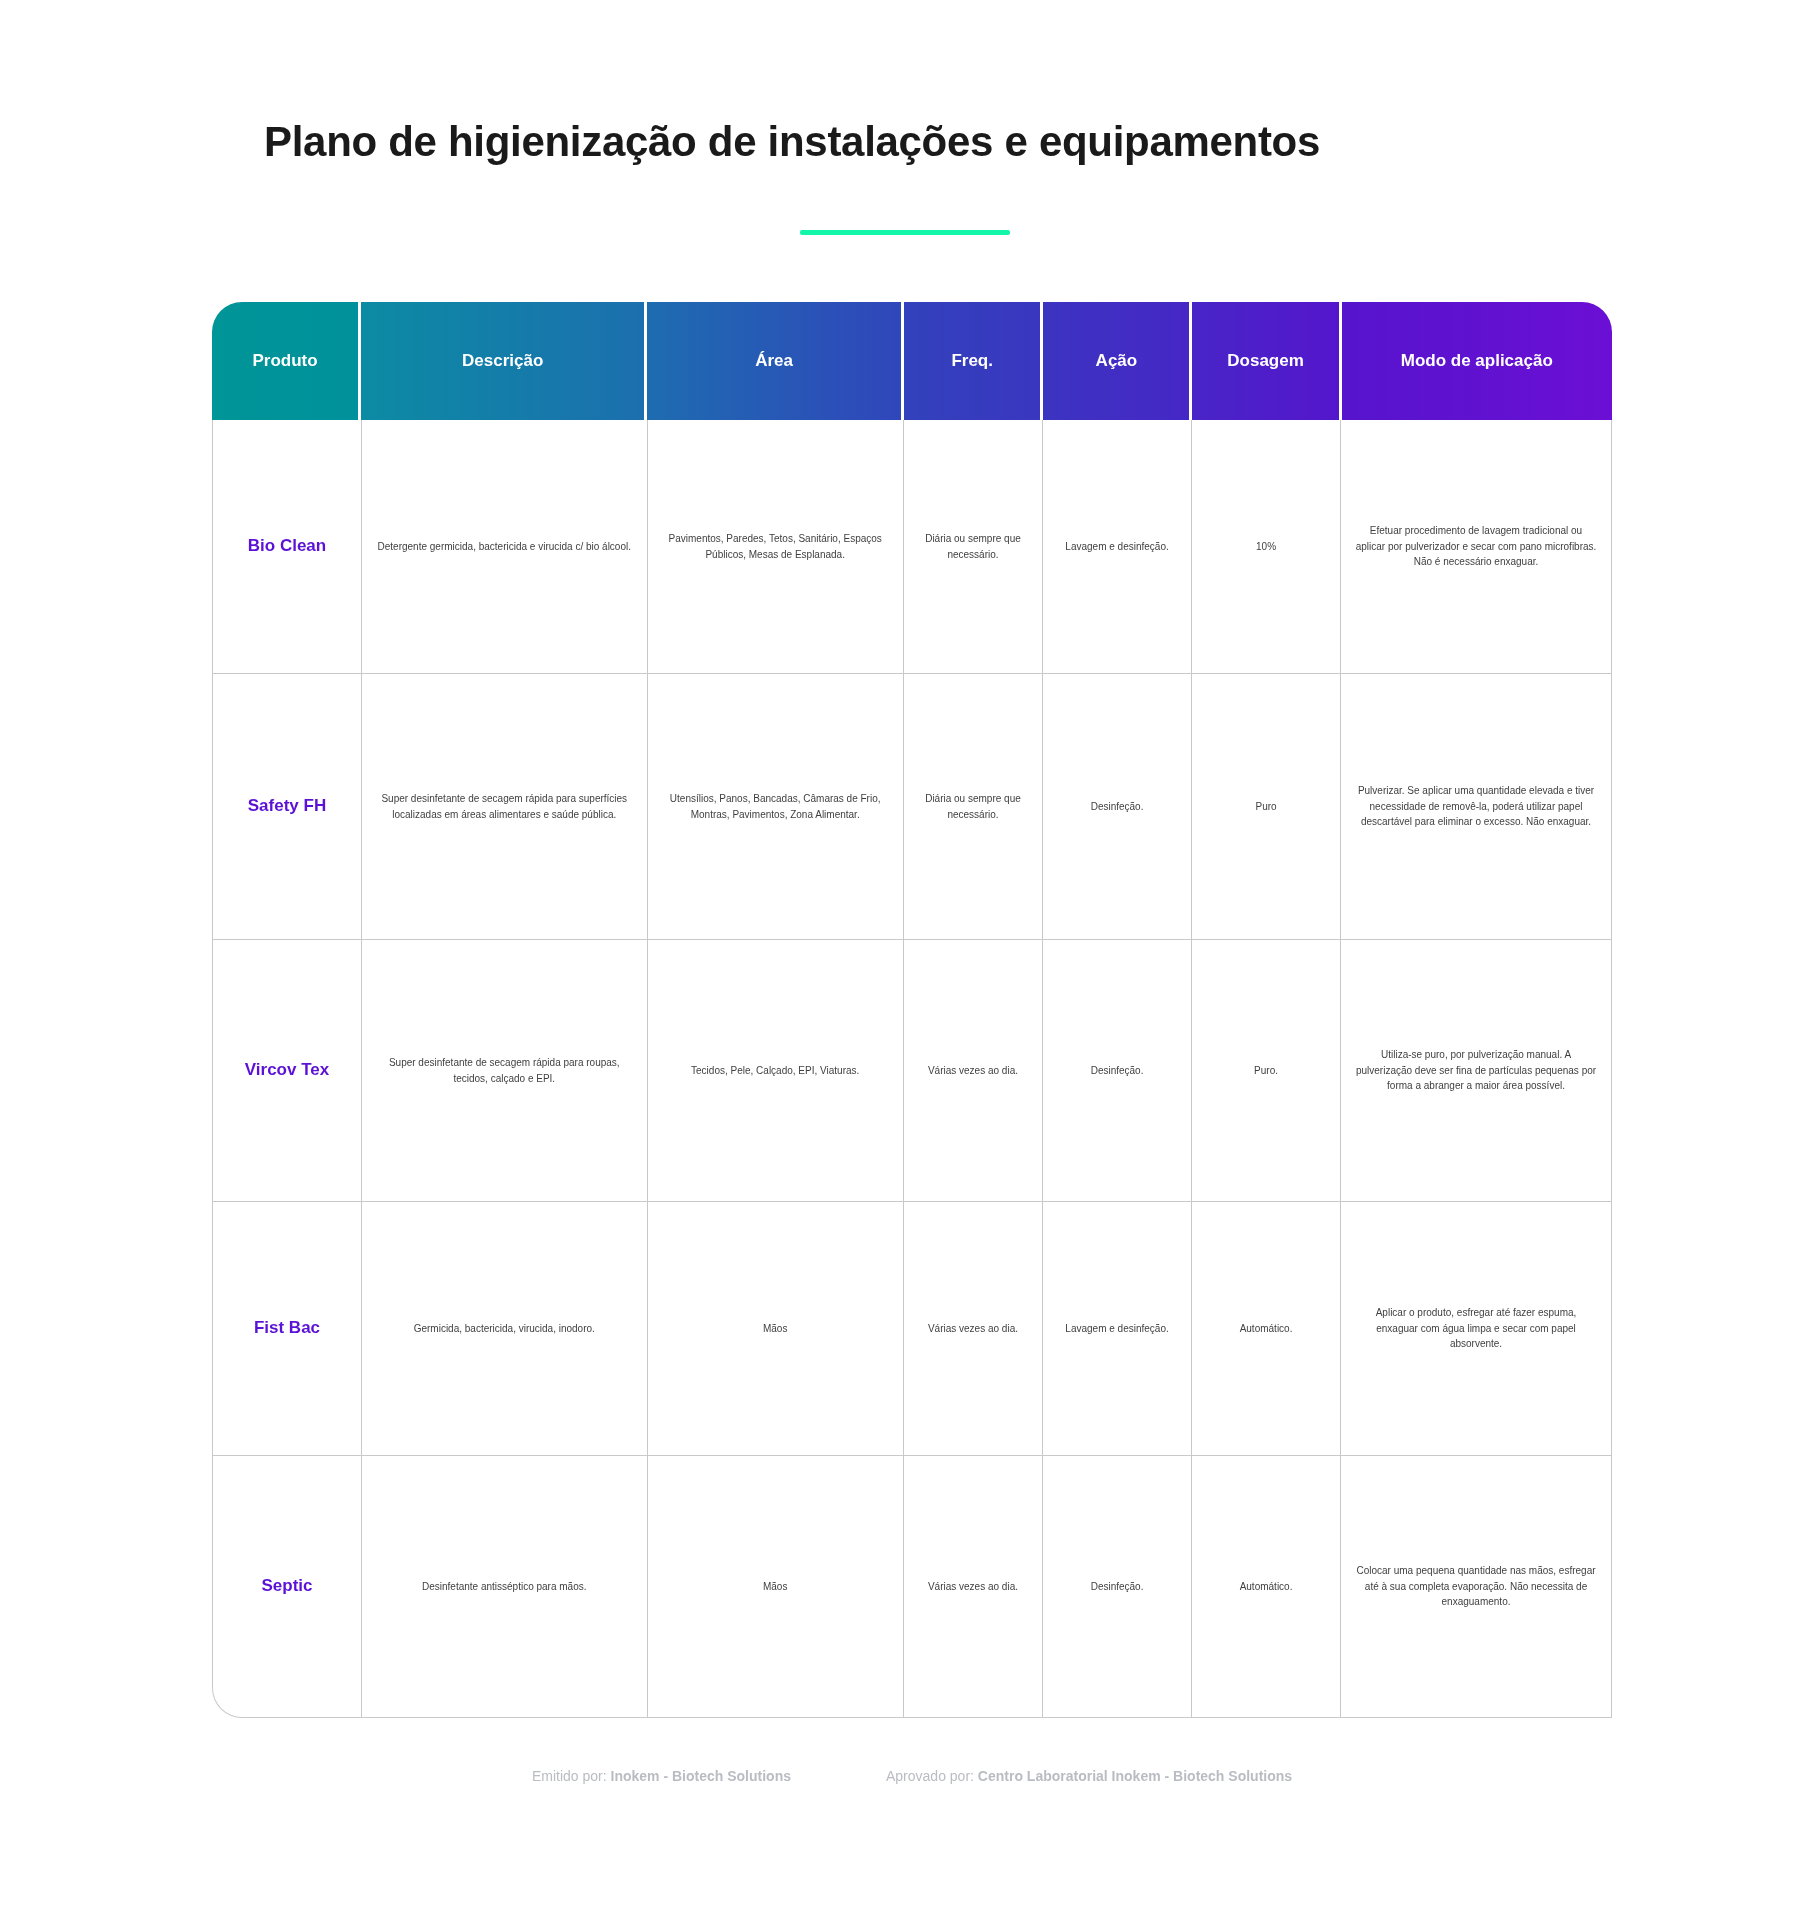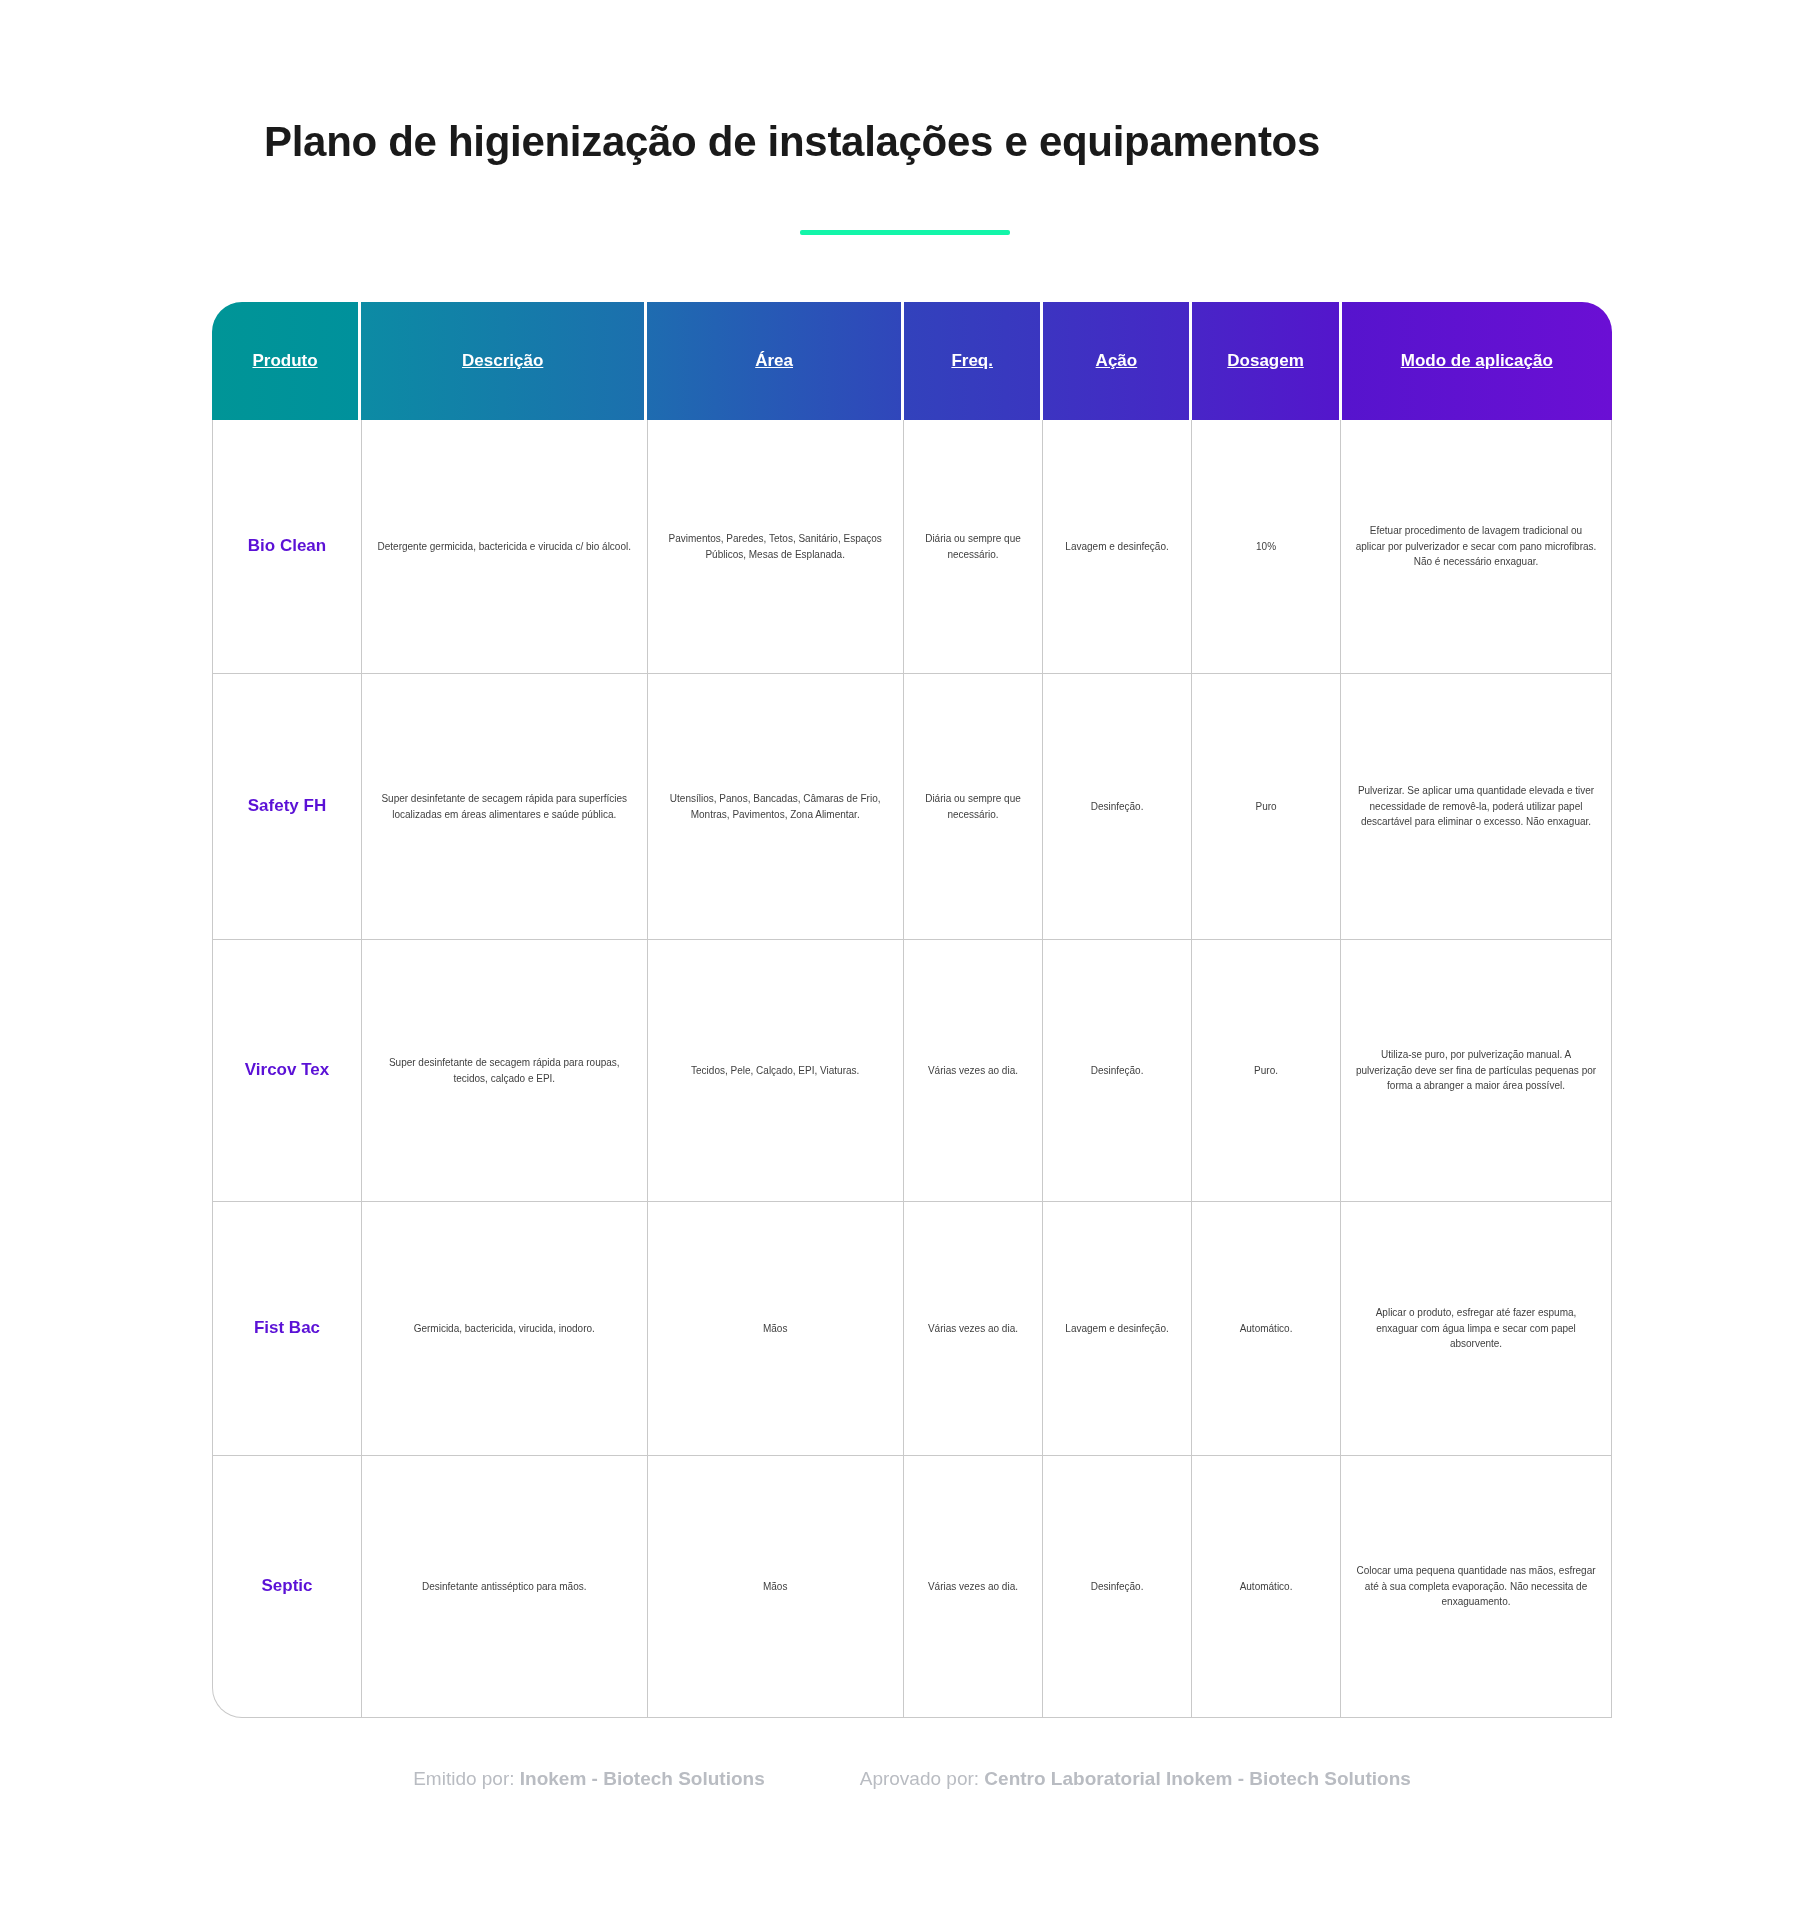--- a/index.html
+++ b/index.html
@@ -63,21 +63,20 @@
     align-items: center;
     justify-content: center;
     text-align: center;
     color: #ffffff;
     font-size: 17px;
     font-weight: bold;
     line-height: 1.35;
     box-sizing: border-box;
     padding: 4px 8px;
     border-right: 3px solid #ffffff;
-    text-decoration: underline;
   }
   .th:last-child { border-right: none; }
 
   
   .th.c0 { background: linear-gradient(90deg,#009597,#00919c); }
   .th.c1 { background: linear-gradient(90deg,#0c8ba4,#1c6fae); }
   .th.c2 { background: linear-gradient(90deg,#1e6cb0,#3046bb); }
   .th.c3 { background: linear-gradient(90deg,#3242bc,#3a36c0); }
   .th.c4 { background: linear-gradient(90deg,#3c34c1,#4627c6); }
   .th.c5 { background: linear-gradient(90deg,#4825c7,#5416cc); }
@@ -136,21 +135,21 @@
   
   .footer {
     position: absolute;
     top: 1768px;
     left: 212px;
     width: 1400px;
     display: flex;
     align-items: center;
     justify-content: center;
     gap: 95px;
-    font-size: 19px;
+    font-size: 14px;
     color: #b9bcc2;
   }
   .footer-item { white-space: nowrap; }
   .footer-item .label { font-weight: normal; }
   .footer-item .value { font-weight: bold; }
 </style>
 </head>
 <body>
 
 <div class="page">

